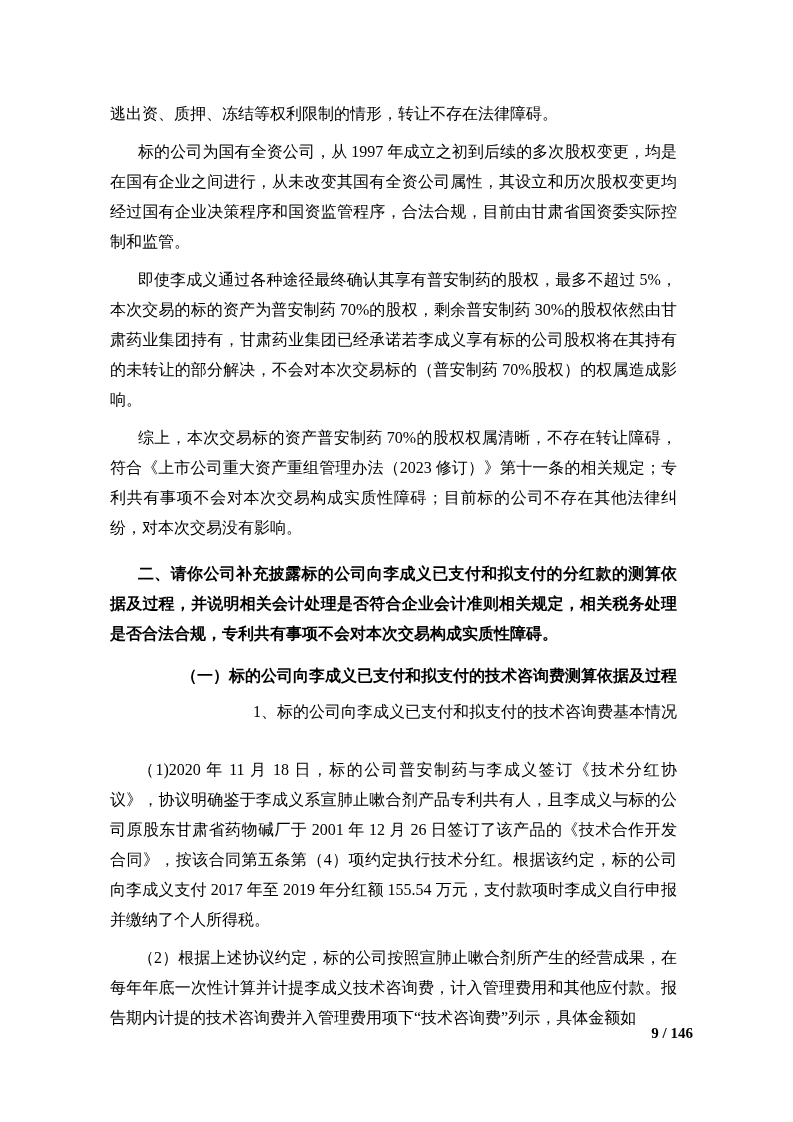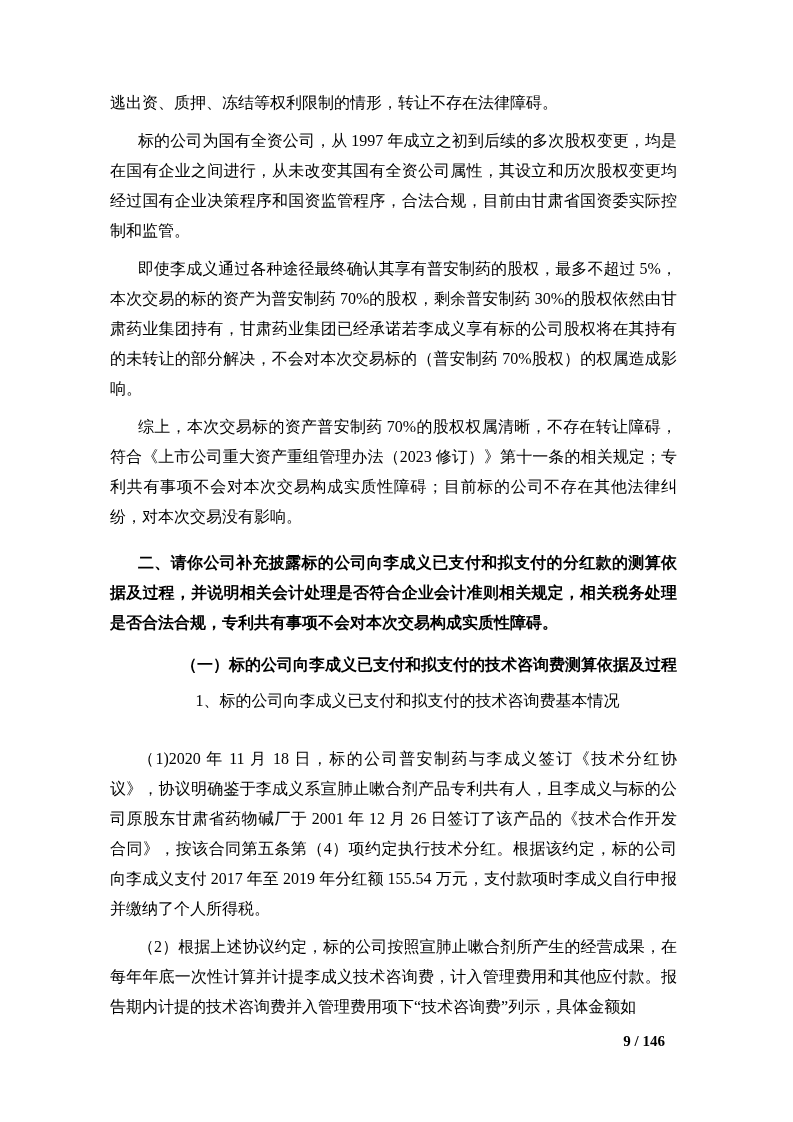--- a/index.html
+++ b/index.html
@@ -26,47 +26,46 @@
     font-size: 16px;
     line-height: 30px;
     text-align: justify;
     text-justify: inter-character;
     text-indent: 28px;
     margin: 8px 0 0 0;
     word-break: break-all;
   }
   .para.continuation {
     text-indent: 0;
-    margin-top: 1px;
+    margin-top: 12px;
   }
   .para.heading-major {
     font-weight: bold;
     margin-top: 16px;
   }
   .para.heading-sub {
     font-weight: bold;
     margin-top: 12px;
     text-align: right;
   }
   .para.item {
     margin-top: 6px;
-    text-align: center;
+    text-align: right;
   }
   .para.sub1 {
     margin-top: 28px;
   }
   .page-number {
     position: absolute;
     top: 1023px;
-    right: 128px;
+    right: 100px;
     font-size: 15px;
     line-height: 20px;
     font-weight: bold;
     color: #000000;
-    margin-top: 8px;
   }
 </style>
 </head>
 <body>
 
 <main class="page">
   <section id="paragraphs">
       <p class="para continuation">逃出资、质押、冻结等权利限制的情形，转让不存在法律障碍。</p>
       <p class="para body">标的公司为国有全资公司，从 1997 年成立之初到后续的多次股权变更，均是在国有企业之间进行，从未改变其国有全资公司属性，其设立和历次股权变更均经过国有企业决策程序和国资监管程序，合法合规，目前由甘肃省国资委实际控制和监管。</p>
       <p class="para body">即使李成义通过各种途径最终确认其享有普安制药的股权，最多不超过 5%，本次交易的标的资产为普安制药 70%的股权，剩余普安制药 30%的股权依然由甘肃药业集团持有，甘肃药业集团已经承诺若李成义享有标的公司股权将在其持有的未转让的部分解决，不会对本次交易标的（普安制药 70%股权）的权属造成影响。</p>

